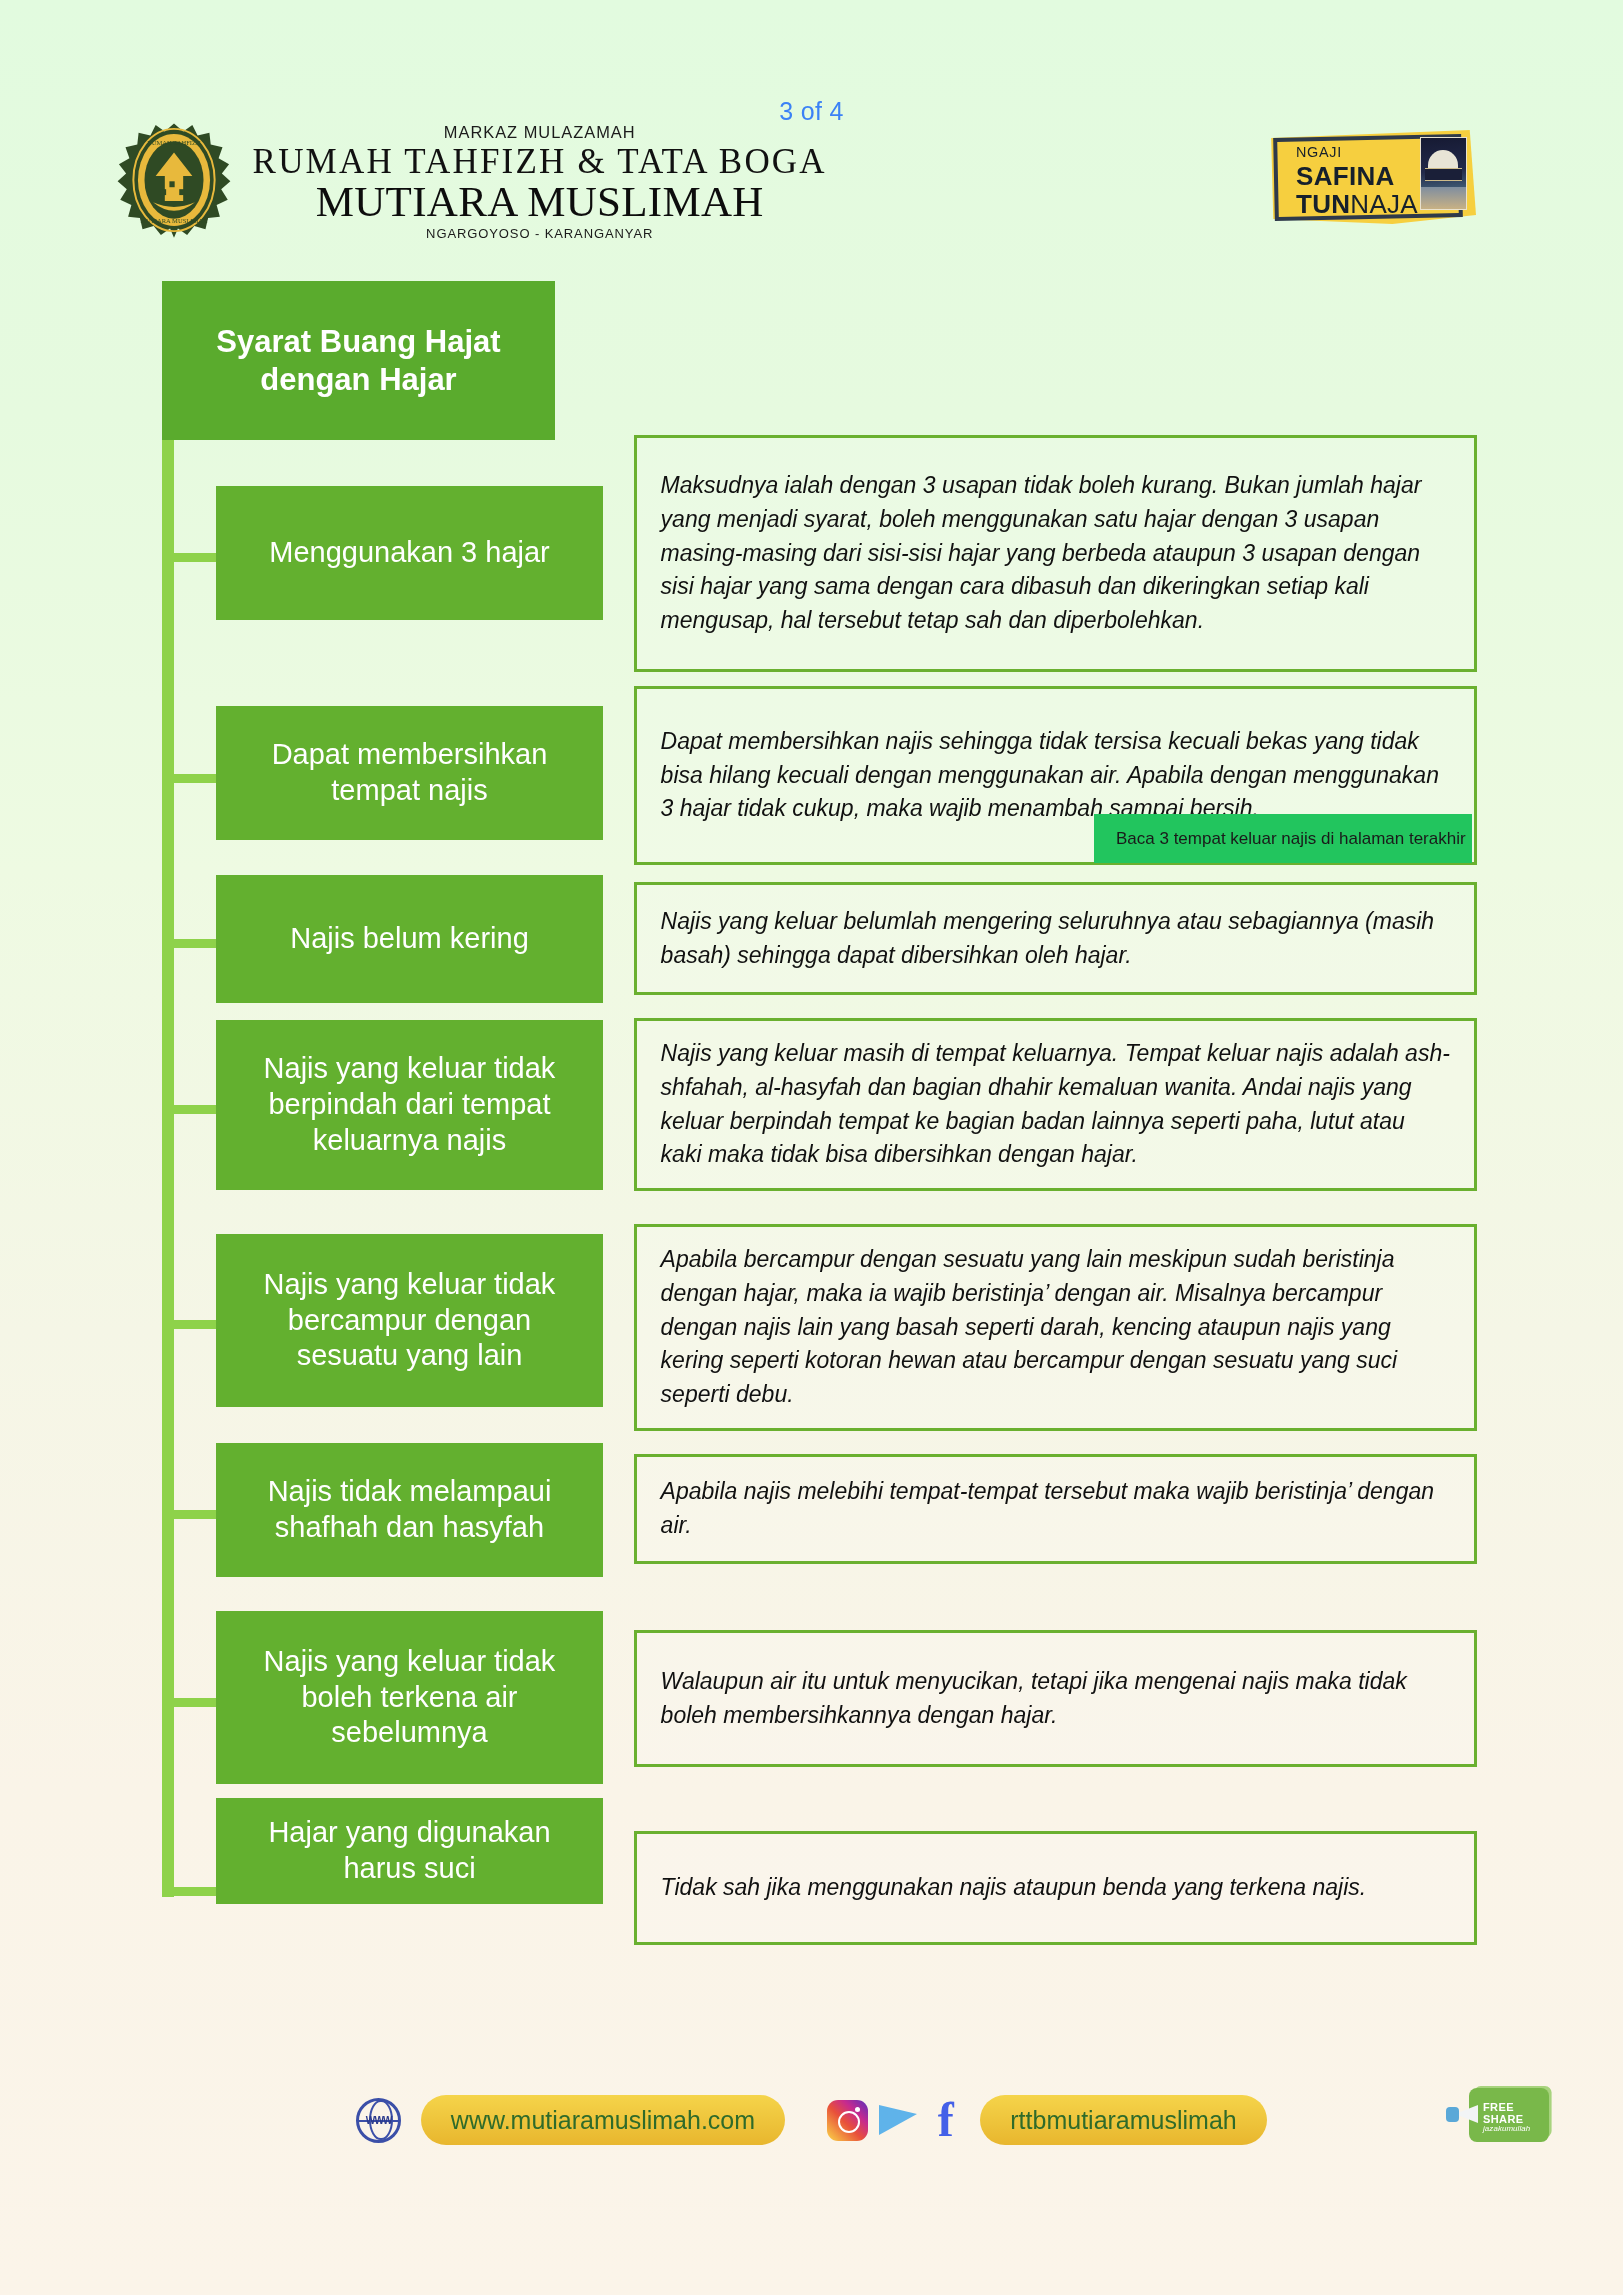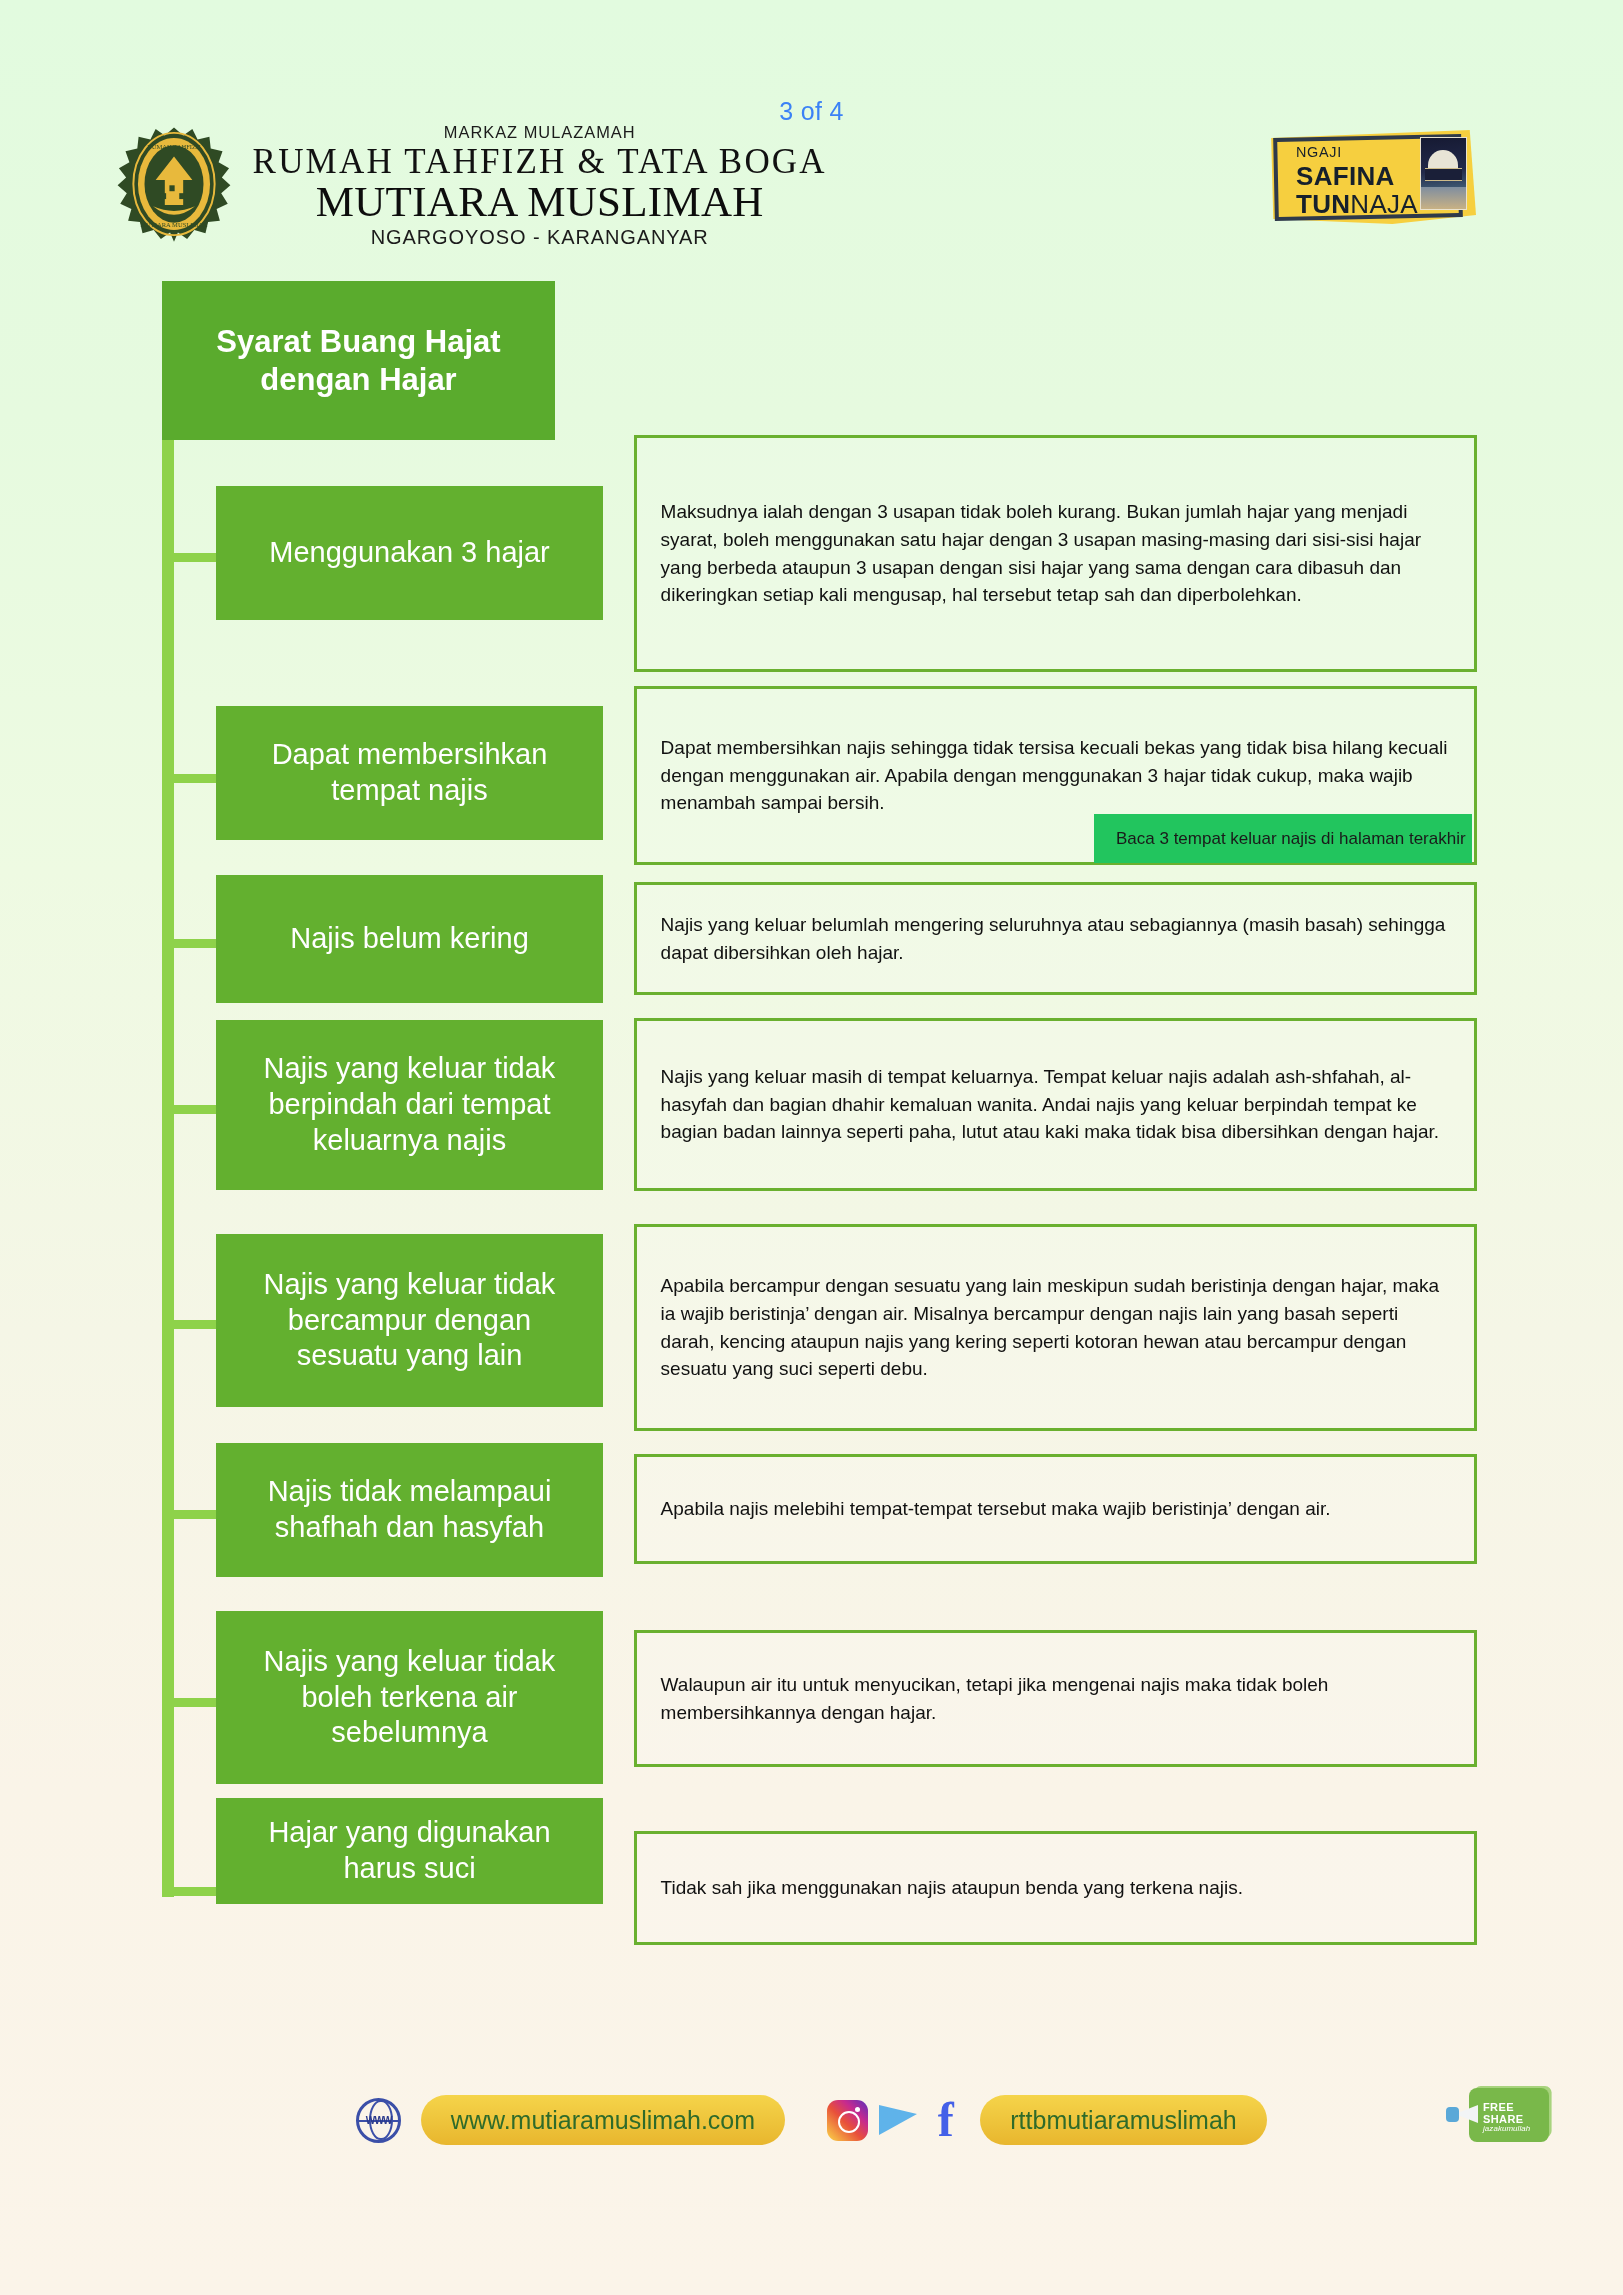--- a/index.html
+++ b/index.html
@@ -62,21 +62,21 @@
   }
   .brand-mutiara {
     font-family: "Liberation Serif", serif;
     font-size: 43px;
     letter-spacing: 0.3px;
     color: #0d0d0d;
     text-align: center;
     line-height: 1.02;
   }
   .brand-ngar {
-    font-size: 20px;
+    font-size: 13px;
     letter-spacing: 0.9px;
     color: #1b1b1b;
     text-align: center;
     margin-top: 2px;
   }
 
   
   .safina {
     position: absolute;
     top: 128px;
@@ -196,23 +196,24 @@
     position: absolute;
     left: 634px;
     width: 843px;
     border: 3.3px solid #6ab02f;
     background: rgba(255,255,255,0.14);
     display: flex;
     align-items: center;
     padding: 17px 23.6px;
   }
   .text-box p {
-    font-size: 19px;
+    font-size: 23px;
     line-height: 1.47;
     color: #111111;
+    font-style: italic;
   }
 
   .callout {
     position: absolute;
     left: 1094px;
     top: 814px;
     width: 378px;
     height: 49px;
     background: #22c55e;
     display: flex;

